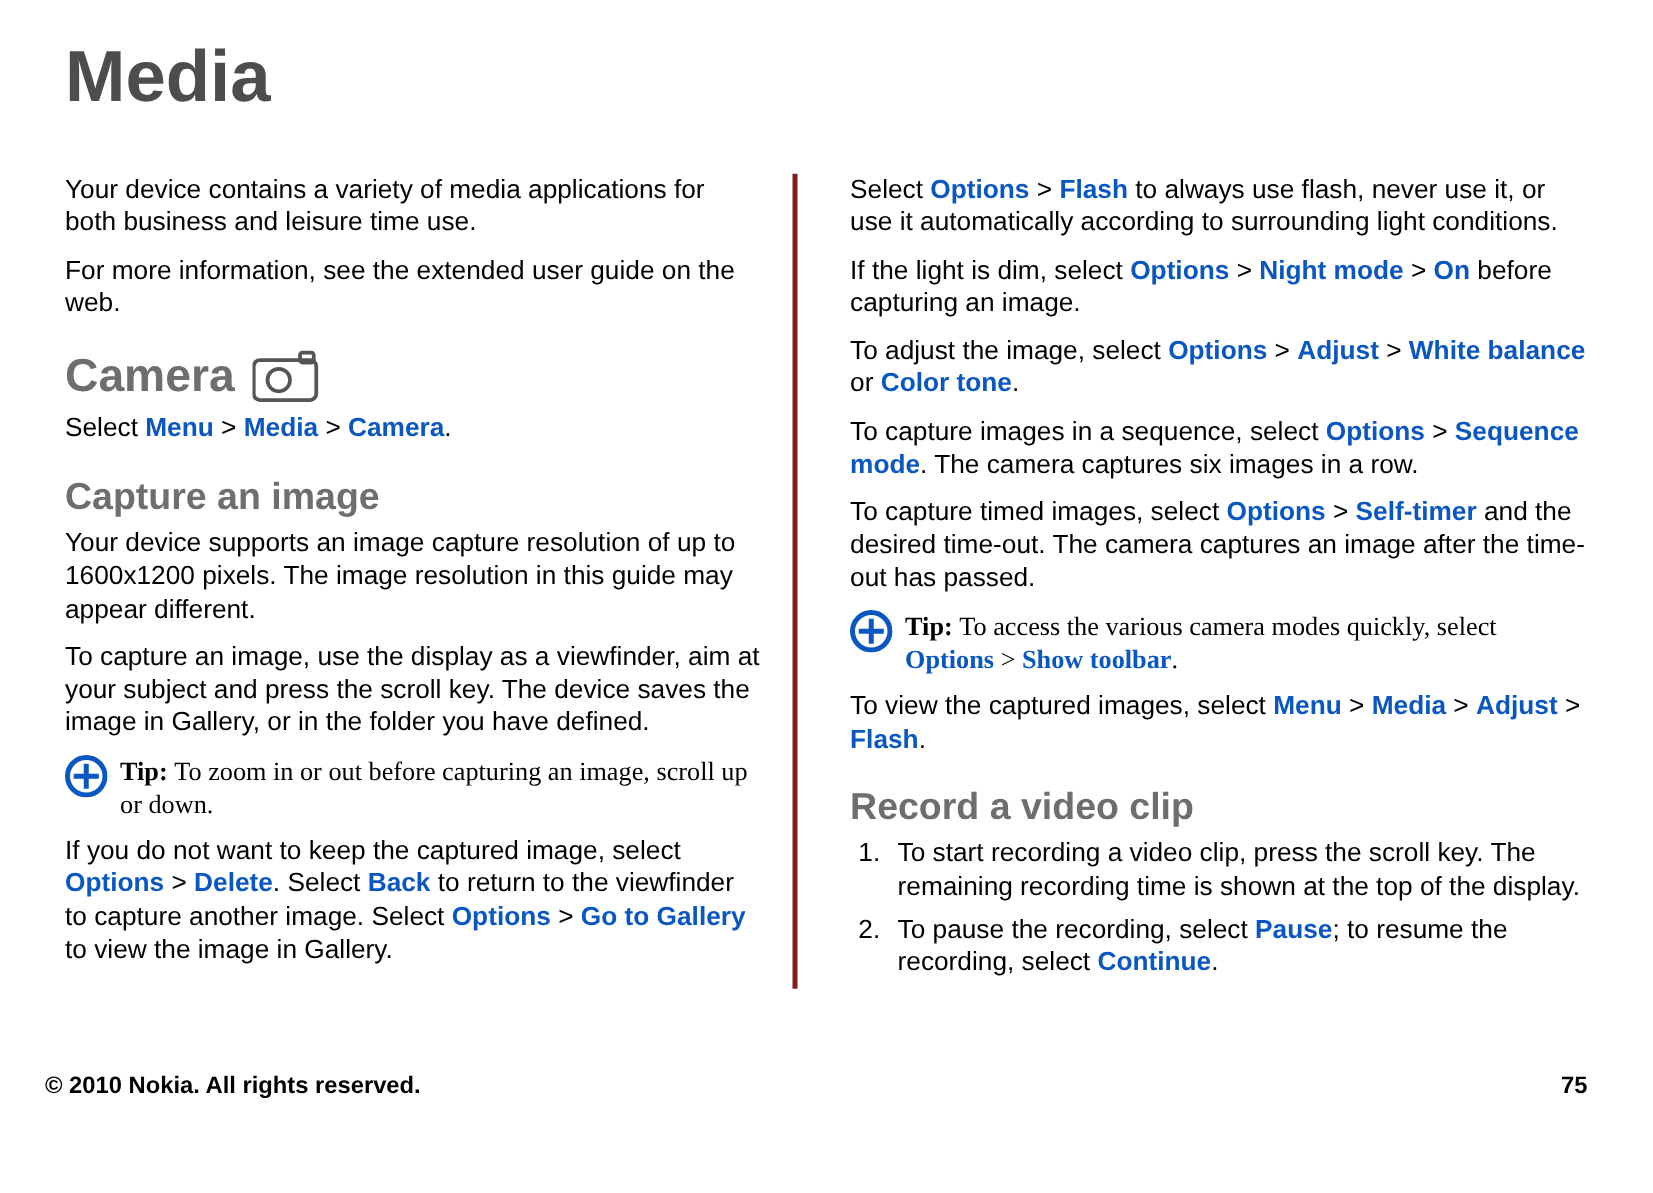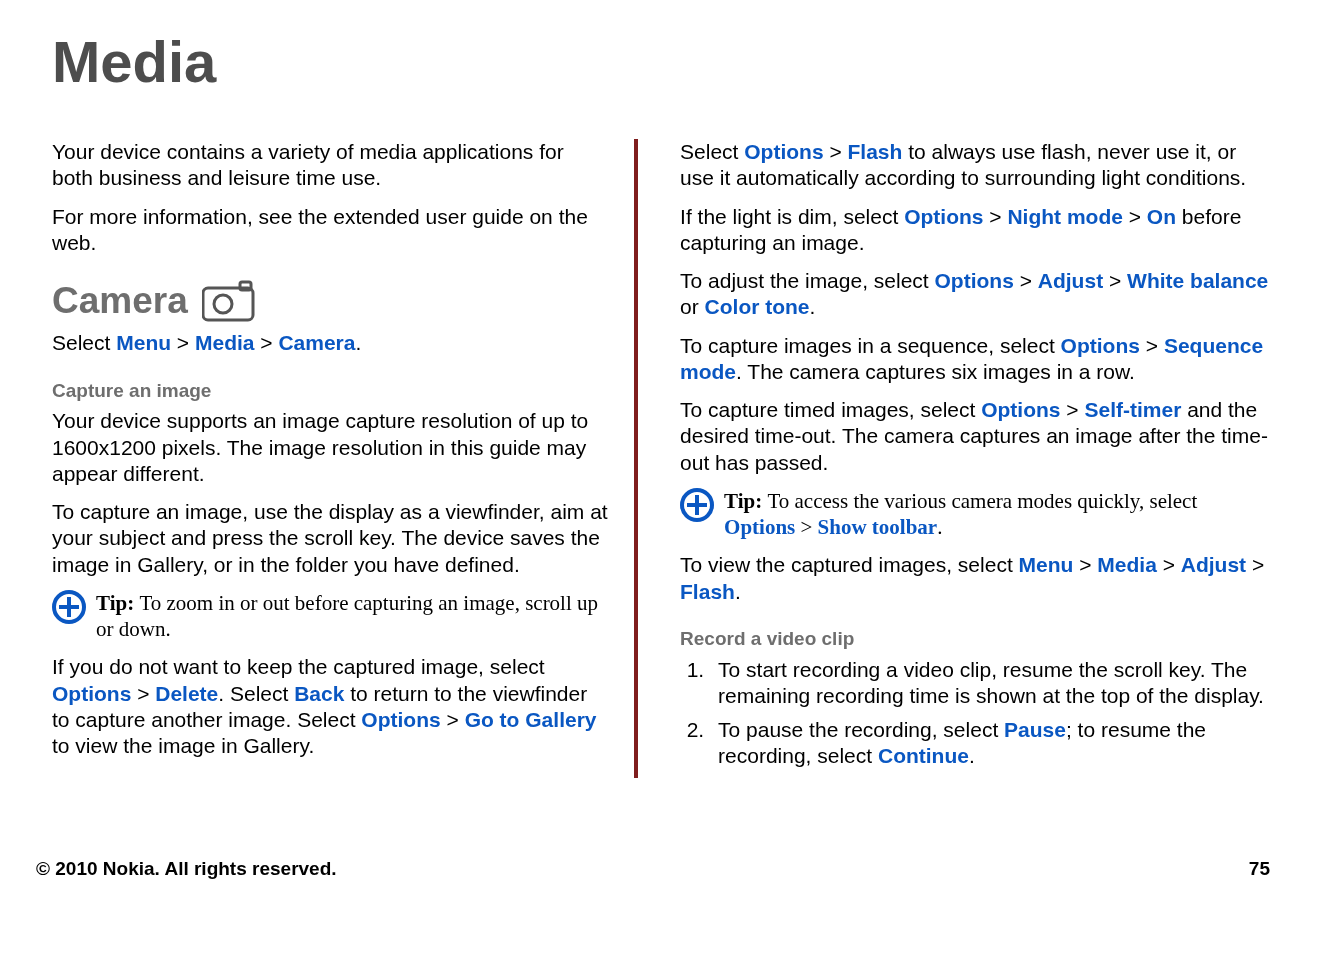--- a/index.html
+++ b/index.html
@@ -46,21 +46,21 @@
   .section-title {
     font-size: 37px;
     font-weight: 700;
     color: #6e6e6e;
     margin: 22px 0 6px 0;
     display: flex;
     align-items: center;
     gap: 14px;
   }
   .sub-title {
-    font-size: 19px;
+    font-size: 30px;
     font-weight: 700;
     color: #6e6e6e;
     margin: 22px 0 6px 0;
   }
   .link { color: #0a57c2; font-weight: 700; }
   .tip {
     display: flex;
     align-items: flex-start;
     gap: 10px;
     margin: 6px 0 12px 0;
@@ -168,21 +168,21 @@
           <b>Tip: </b><span>To access the various camera modes quickly, select </span><span class="link">Options</span><span> &gt; </span><span class="link">Show toolbar</span><span>.</span>
         </div>
       </div>
 
       <p>
         <span>To view the captured images, select </span><span class="link">Menu</span><span> &gt; </span><span class="link">Media</span><span> &gt; </span><span class="link">Adjust</span><span> &gt; </span><span class="link">Flash</span><span>.</span>
       </p>
 
       <div class="sub-title">Record a video clip</div>
       <ol>
-        <li>To start recording a video clip, resume the scroll key. The remaining recording time is shown at the top of the display.</li>
+        <li>To start recording a video clip, press the scroll key. The remaining recording time is shown at the top of the display.</li>
         <li>
           <span>To pause the recording, select </span><span class="link">Pause</span><span>; to resume the recording, select </span><span class="link">Continue</span><span>.</span>
         </li>
       </ol>
     </div>
 
   </div>
 
   <div class="footer">
     <span>© 2010 Nokia. All rights reserved.</span>

